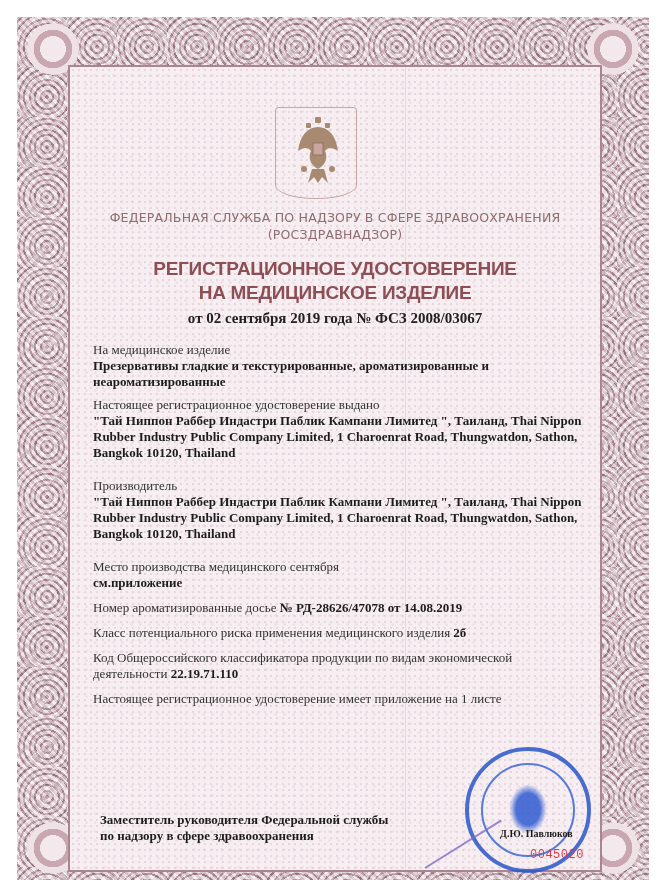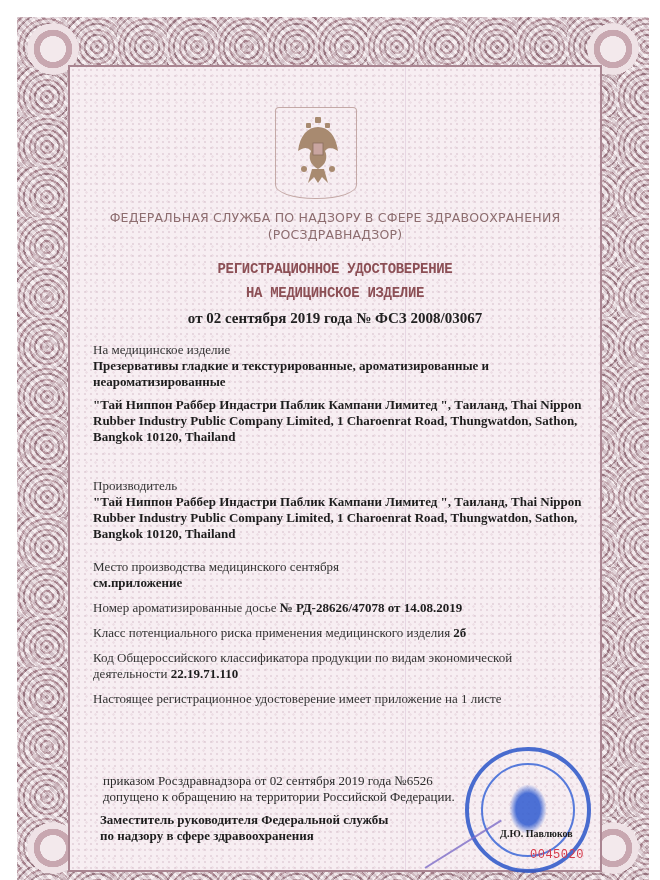--- a/index.html
+++ b/index.html
@@ -41,21 +41,21 @@
   }
   .emblem {
     position: absolute; left: 228px; top: 50px; width: 40px; height: 68px;
   }
   .agency {
     position: absolute; left: 0; top: 142px; width: 530px; text-align: center;
     color: #8d6d6f; font-family: "DejaVu Sans", sans-serif; font-size: 12.5px; letter-spacing: 0.2px; line-height: 17px;
   }
   .title {
     position: absolute; left: 0; top: 190px; width: 530px; text-align: center;
-    color: #8c4f55; font-family: Liberation Mono, monospace; font-weight: bold; font-size: 14px; line-height: 24px;
+    color: #8c4f55; font-family: Liberation Sans, sans-serif; font-weight: bold; font-size: 19px; line-height: 24px;
     letter-spacing: -0.3px;
   }
   .subtitle {
     position: absolute; left: 0; top: 243px; width: 530px; text-align: center;
     color: #222; font-weight: bold; font-size: 15px;
   }
   .body { position: absolute; left: 23px; top: 275px; width: 490px; color: #222; font-size: 13px; line-height: 16px; }
   .lbl { color: #333; }
   .val { font-weight: bold; color: #1d1d1d; }
   .blk { margin: 0; }
@@ -111,20 +111,21 @@
   </div>
 
   <div class="subtitle">от  02 сентября 2019 года  №  ФСЗ 2008/03067</div>
 
   <div class="body">
     <div class="blk" style="position:absolute;top:0;width:490px;">
       <div class="lbl">На медицинское изделие</div>
       <div class="val">Презервативы гладкие и текстурированные, ароматизированные и неароматизированные</div>
     </div>
     <div class="blk" style="position:absolute;top:55px;width:490px;">
+      <div class="lbl">Настоящее регистрационное удостоверение выдано</div>
       <div class="val">"Тай Ниппон Раббер Индастри Паблик Кампани Лимитед ", Таиланд, Thai Nippon Rubber Industry Public Company Limited, 1 Charoenrat Road, Thungwatdon, Sathon, Bangkok 10120, Thailand</div>
     </div>
     <div class="blk" style="position:absolute;top:136px;width:490px;">
       <div class="lbl">Производитель</div>
       <div class="val">"Тай Ниппон Раббер Индастри Паблик Кампани Лимитед ", Таиланд, Thai Nippon Rubber Industry Public Company Limited, 1 Charoenrat Road, Thungwatdon, Sathon, Bangkok 10120, Thailand</div>
     </div>
     <div class="blk" style="position:absolute;top:217px;width:490px;">
       <div class="lbl">Место производства медицинского сентября</div>
       <div class="val">см.приложение</div>
     </div>
@@ -138,24 +139,20 @@
     </div>
     <div class="blk" style="position:absolute;top:308px;width:440px;font-family:Liberation Serif, serif;">
       <span class="lbl">Код Общероссийского классификатора продукции по видам экономической деятельности</span>
       <span class="val">22.19.71.110</span>
     </div>
     <div class="blk" style="position:absolute;top:349px;width:490px;">
       <span class="lbl">Настоящее регистрационное удостоверение имеет приложение на 1 листе</span>
     </div>
   </div>
 
-  <div class="order">
-    <div>приказом Росздравнадзора от 02 сентября 2019 года №6526</div>
-    <div>допущено к обращению на территории Российской Федерации.</div>
-  </div>
 
   <div class="sig-title">
     <div>Заместитель руководителя Федеральной службы</div>
     <div>по надзору в сфере здравоохранения</div>
   </div>
 
   <div class="stamp">
     <div class="stamp-core"></div>
   </div>
   <div class="signature"></div>

